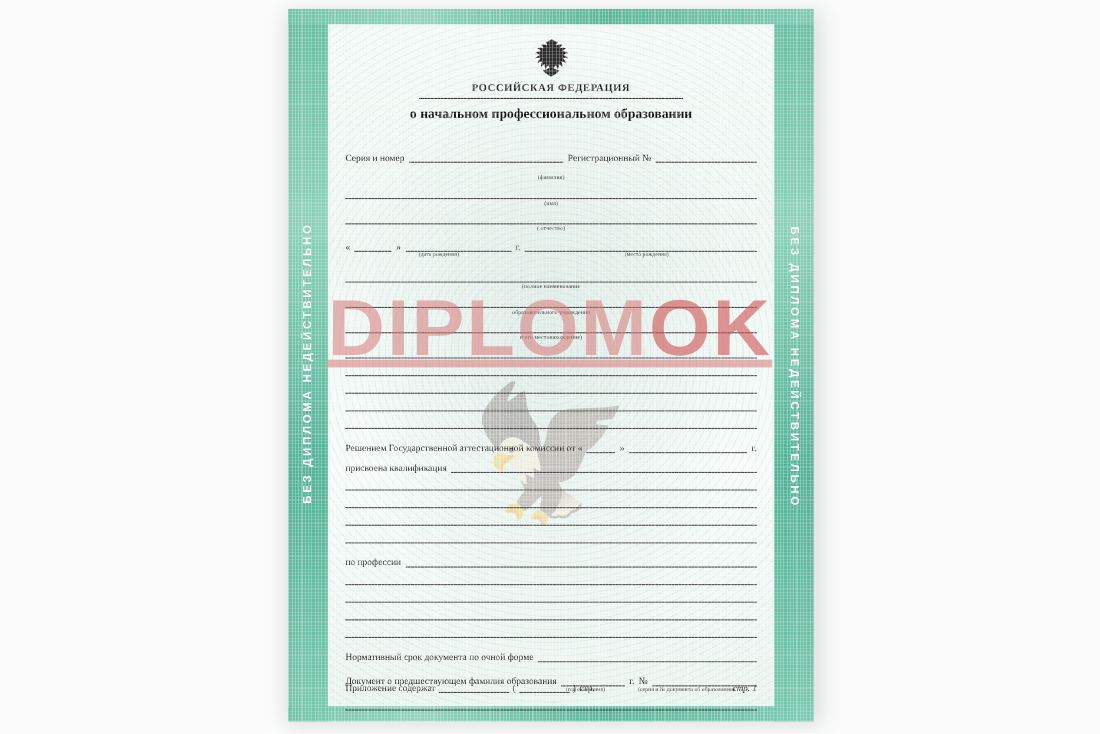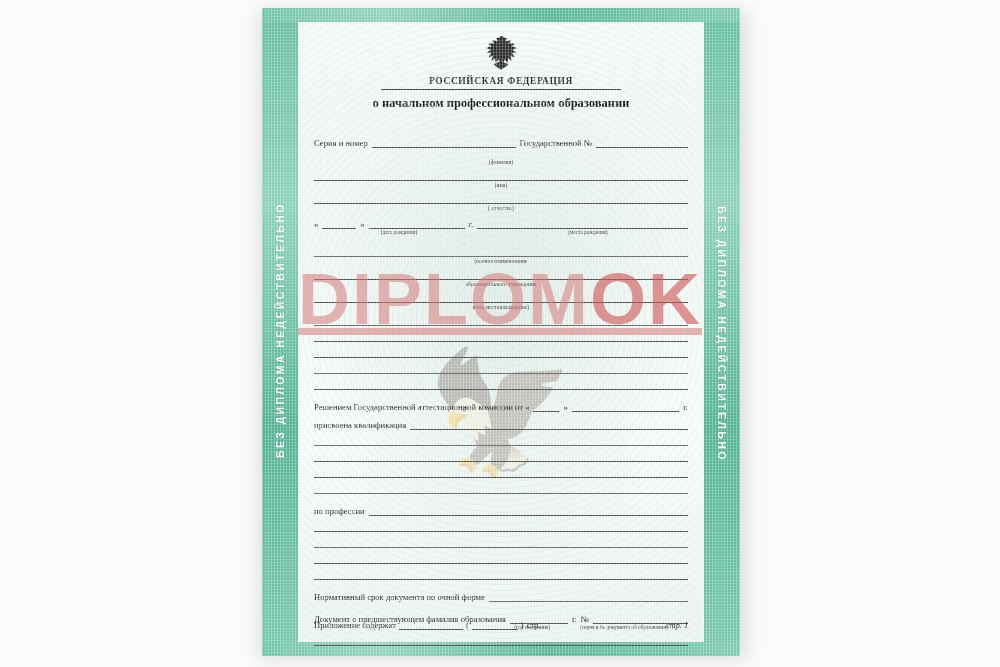--- a/index.html
+++ b/index.html
@@ -267,21 +267,21 @@
         <div class="rf">РОССИЙСКАЯ ФЕДЕРАЦИЯ</div>
         <div class="rule-under-rf"></div>
         <div class="t2">о начальном профессиональном образовании</div>
       </div>
 
       <div class="form">
 
         <div class="flexrow">
           <span class="lbl">Серия и номер</span>
           <span class="line"></span>
-          <span class="lbl">Государственной №</span>
+          <span class="lbl">Регистрационный №</span>
           <span class="line" style="max-width:92px"></span>
         </div>
 
         <div class="gap10"></div>
 
         <div class="cap">(фамилия)</div>
 
         <div class="blankline"></div>
         <div class="cap">(имя)</div>
 

